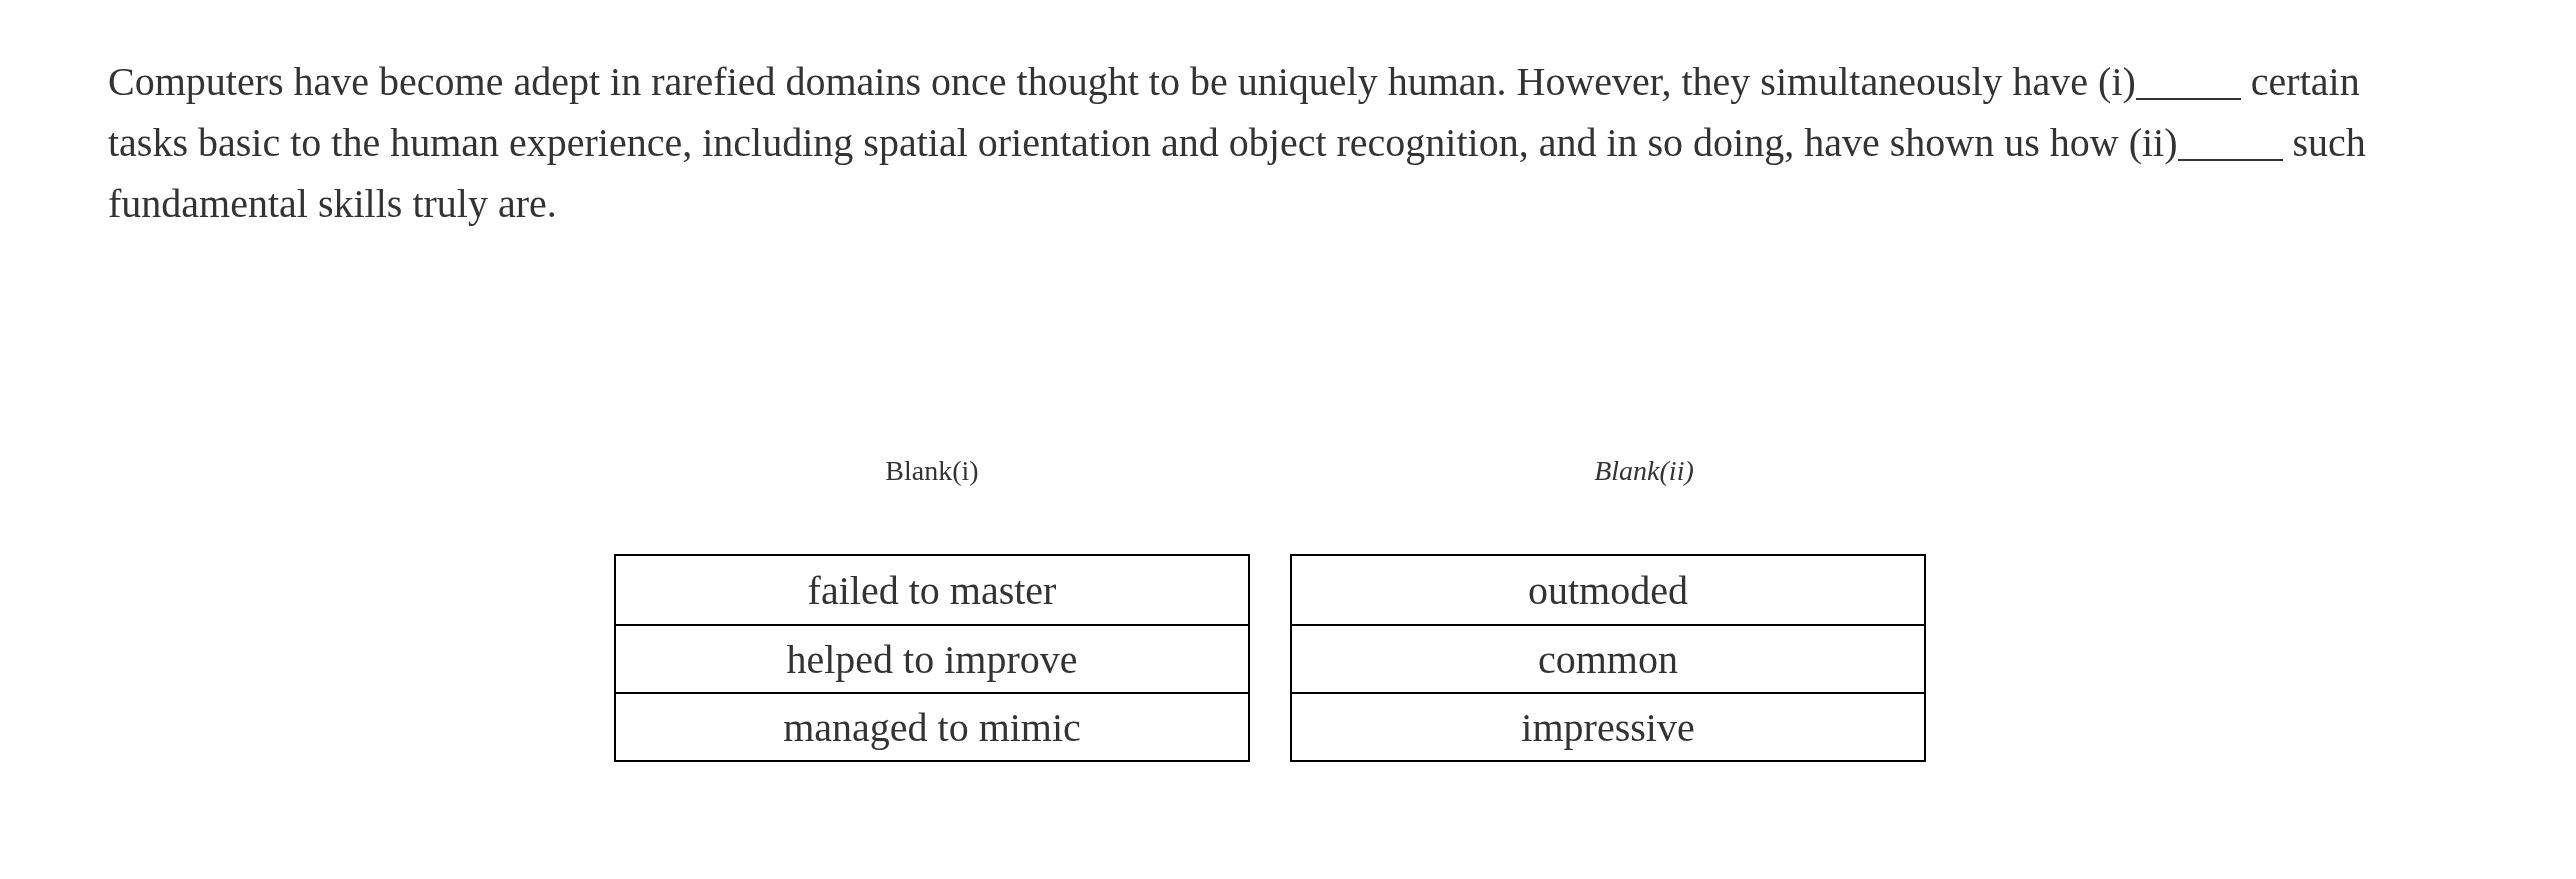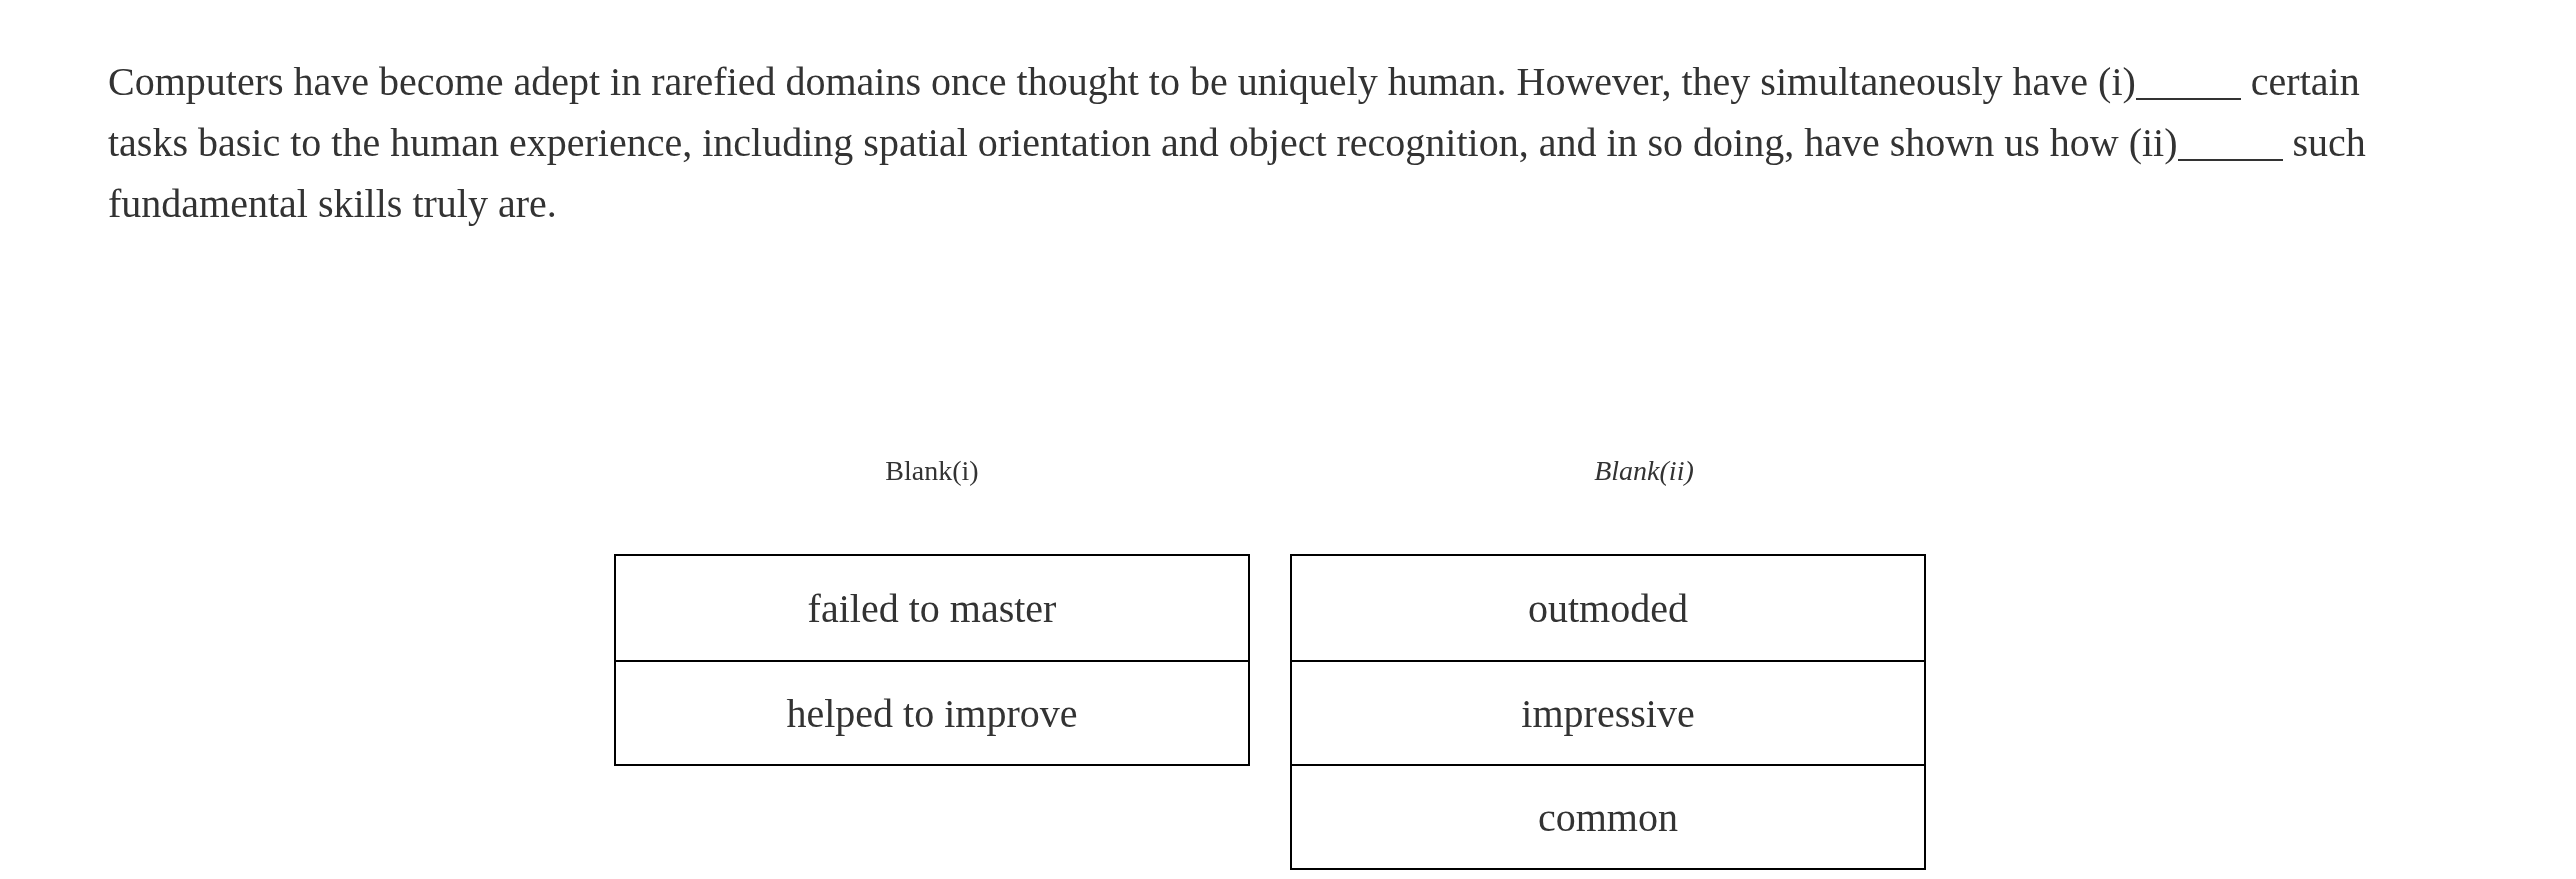--- a/index.html
+++ b/index.html
@@ -48,21 +48,21 @@
       position: absolute;
       top: 554px;
       width: 636px;
       box-sizing: border-box;
       border: 2.5px solid #000000;
     }
     .choice-box.box-i { left: 614px; }
     .choice-box.box-ii { left: 1290px; }
 
     .choice {
-      height: 104px;
+      height: 68px;
       box-sizing: border-box;
       display: flex;
       align-items: center;
       justify-content: center;
       font-size: 40px;
       color: #333333;
       cursor: pointer;
       background: #ffffff;
     }
     .choice + .choice {
@@ -73,20 +73,21 @@
 <body>
 
 <p class="question"><span>Computers have become adept in rarefied domains once thought to be uniquely human. However, they simultaneously have (i)</span><span class="blank-line"></span> <span>certain tasks basic to the human experience, including spatial orientation and object recognition, and in so doing, have shown us how (ii)</span><span class="blank-line"></span><span> such fundamental skills truly are.</span></p>
 
 <div class="column-header col-i">Blank(i)</div>
 <div class="column-header col-ii">Blank(ii)</div>
 
 <div class="choice-box box-i">
   <div class="choice">failed to master</div>
   <div class="choice">helped to improve</div>
+  <div class="choice">managed to mimic</div>
 </div>
 
 <div class="choice-box box-ii">
   <div class="choice">outmoded</div>
+  <div class="choice">common</div>
   <div class="choice">impressive</div>
-  <div class="choice">common</div>
 </div>
 
 
 </body></html>

